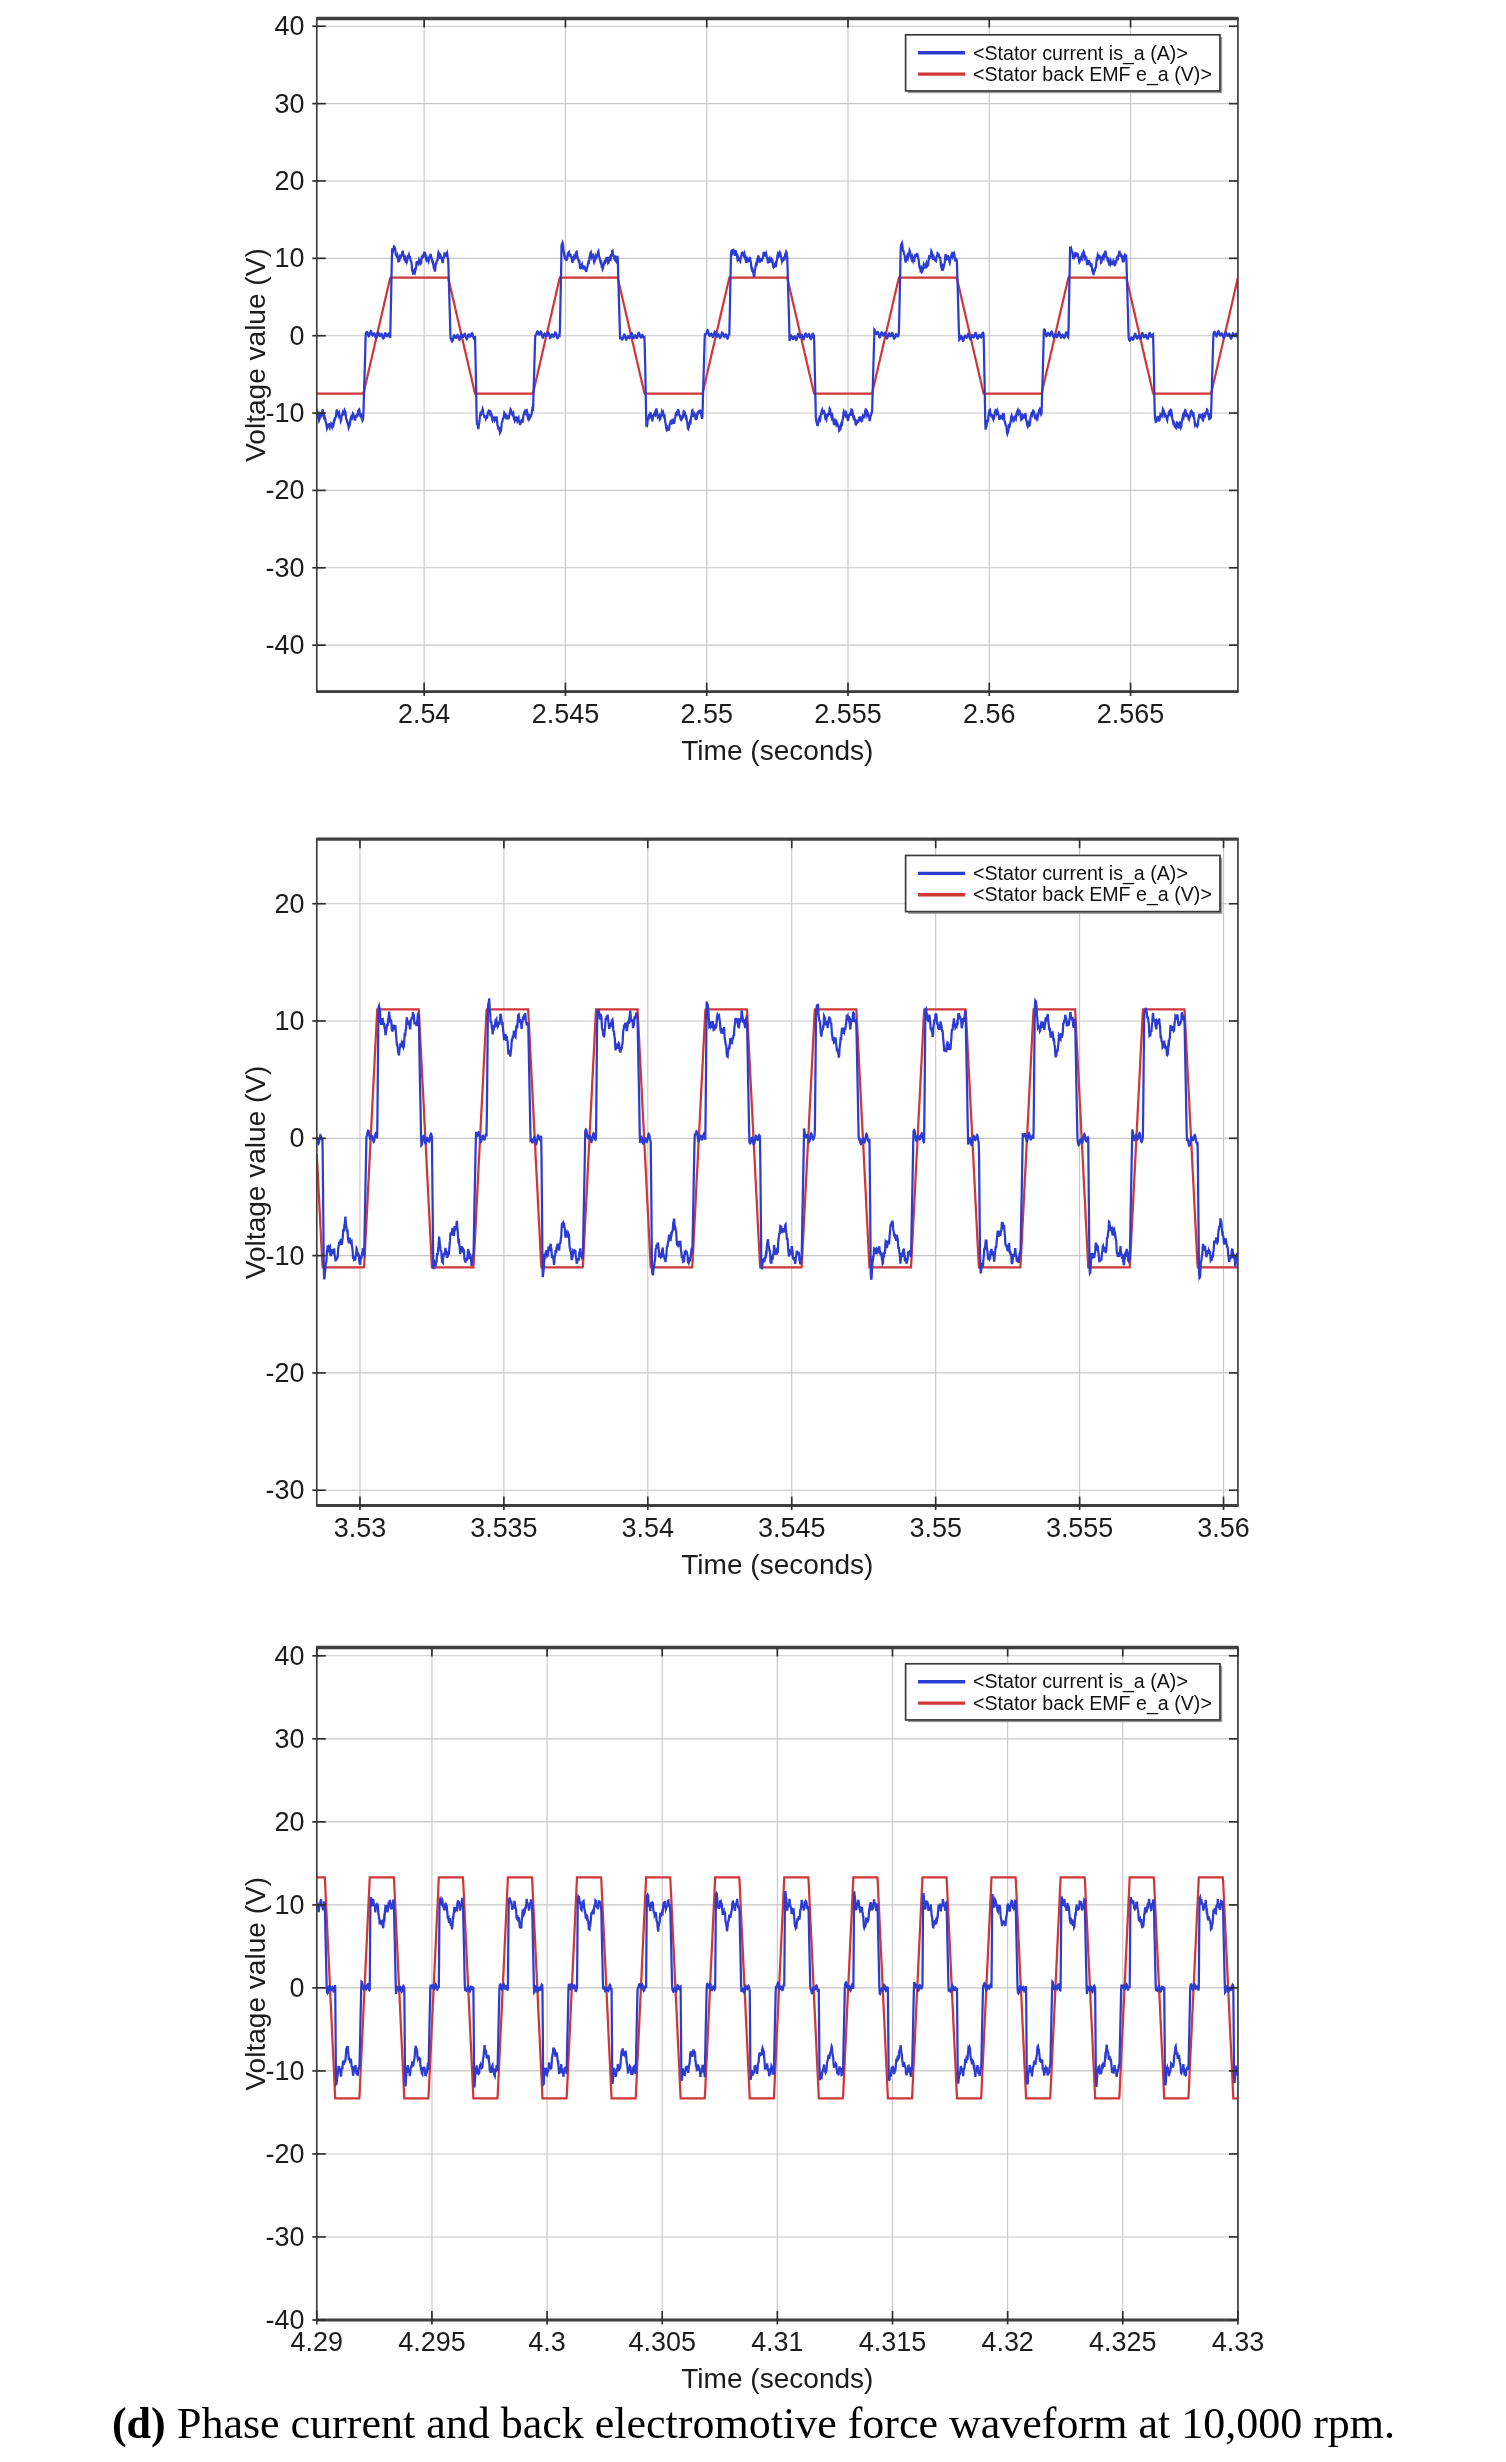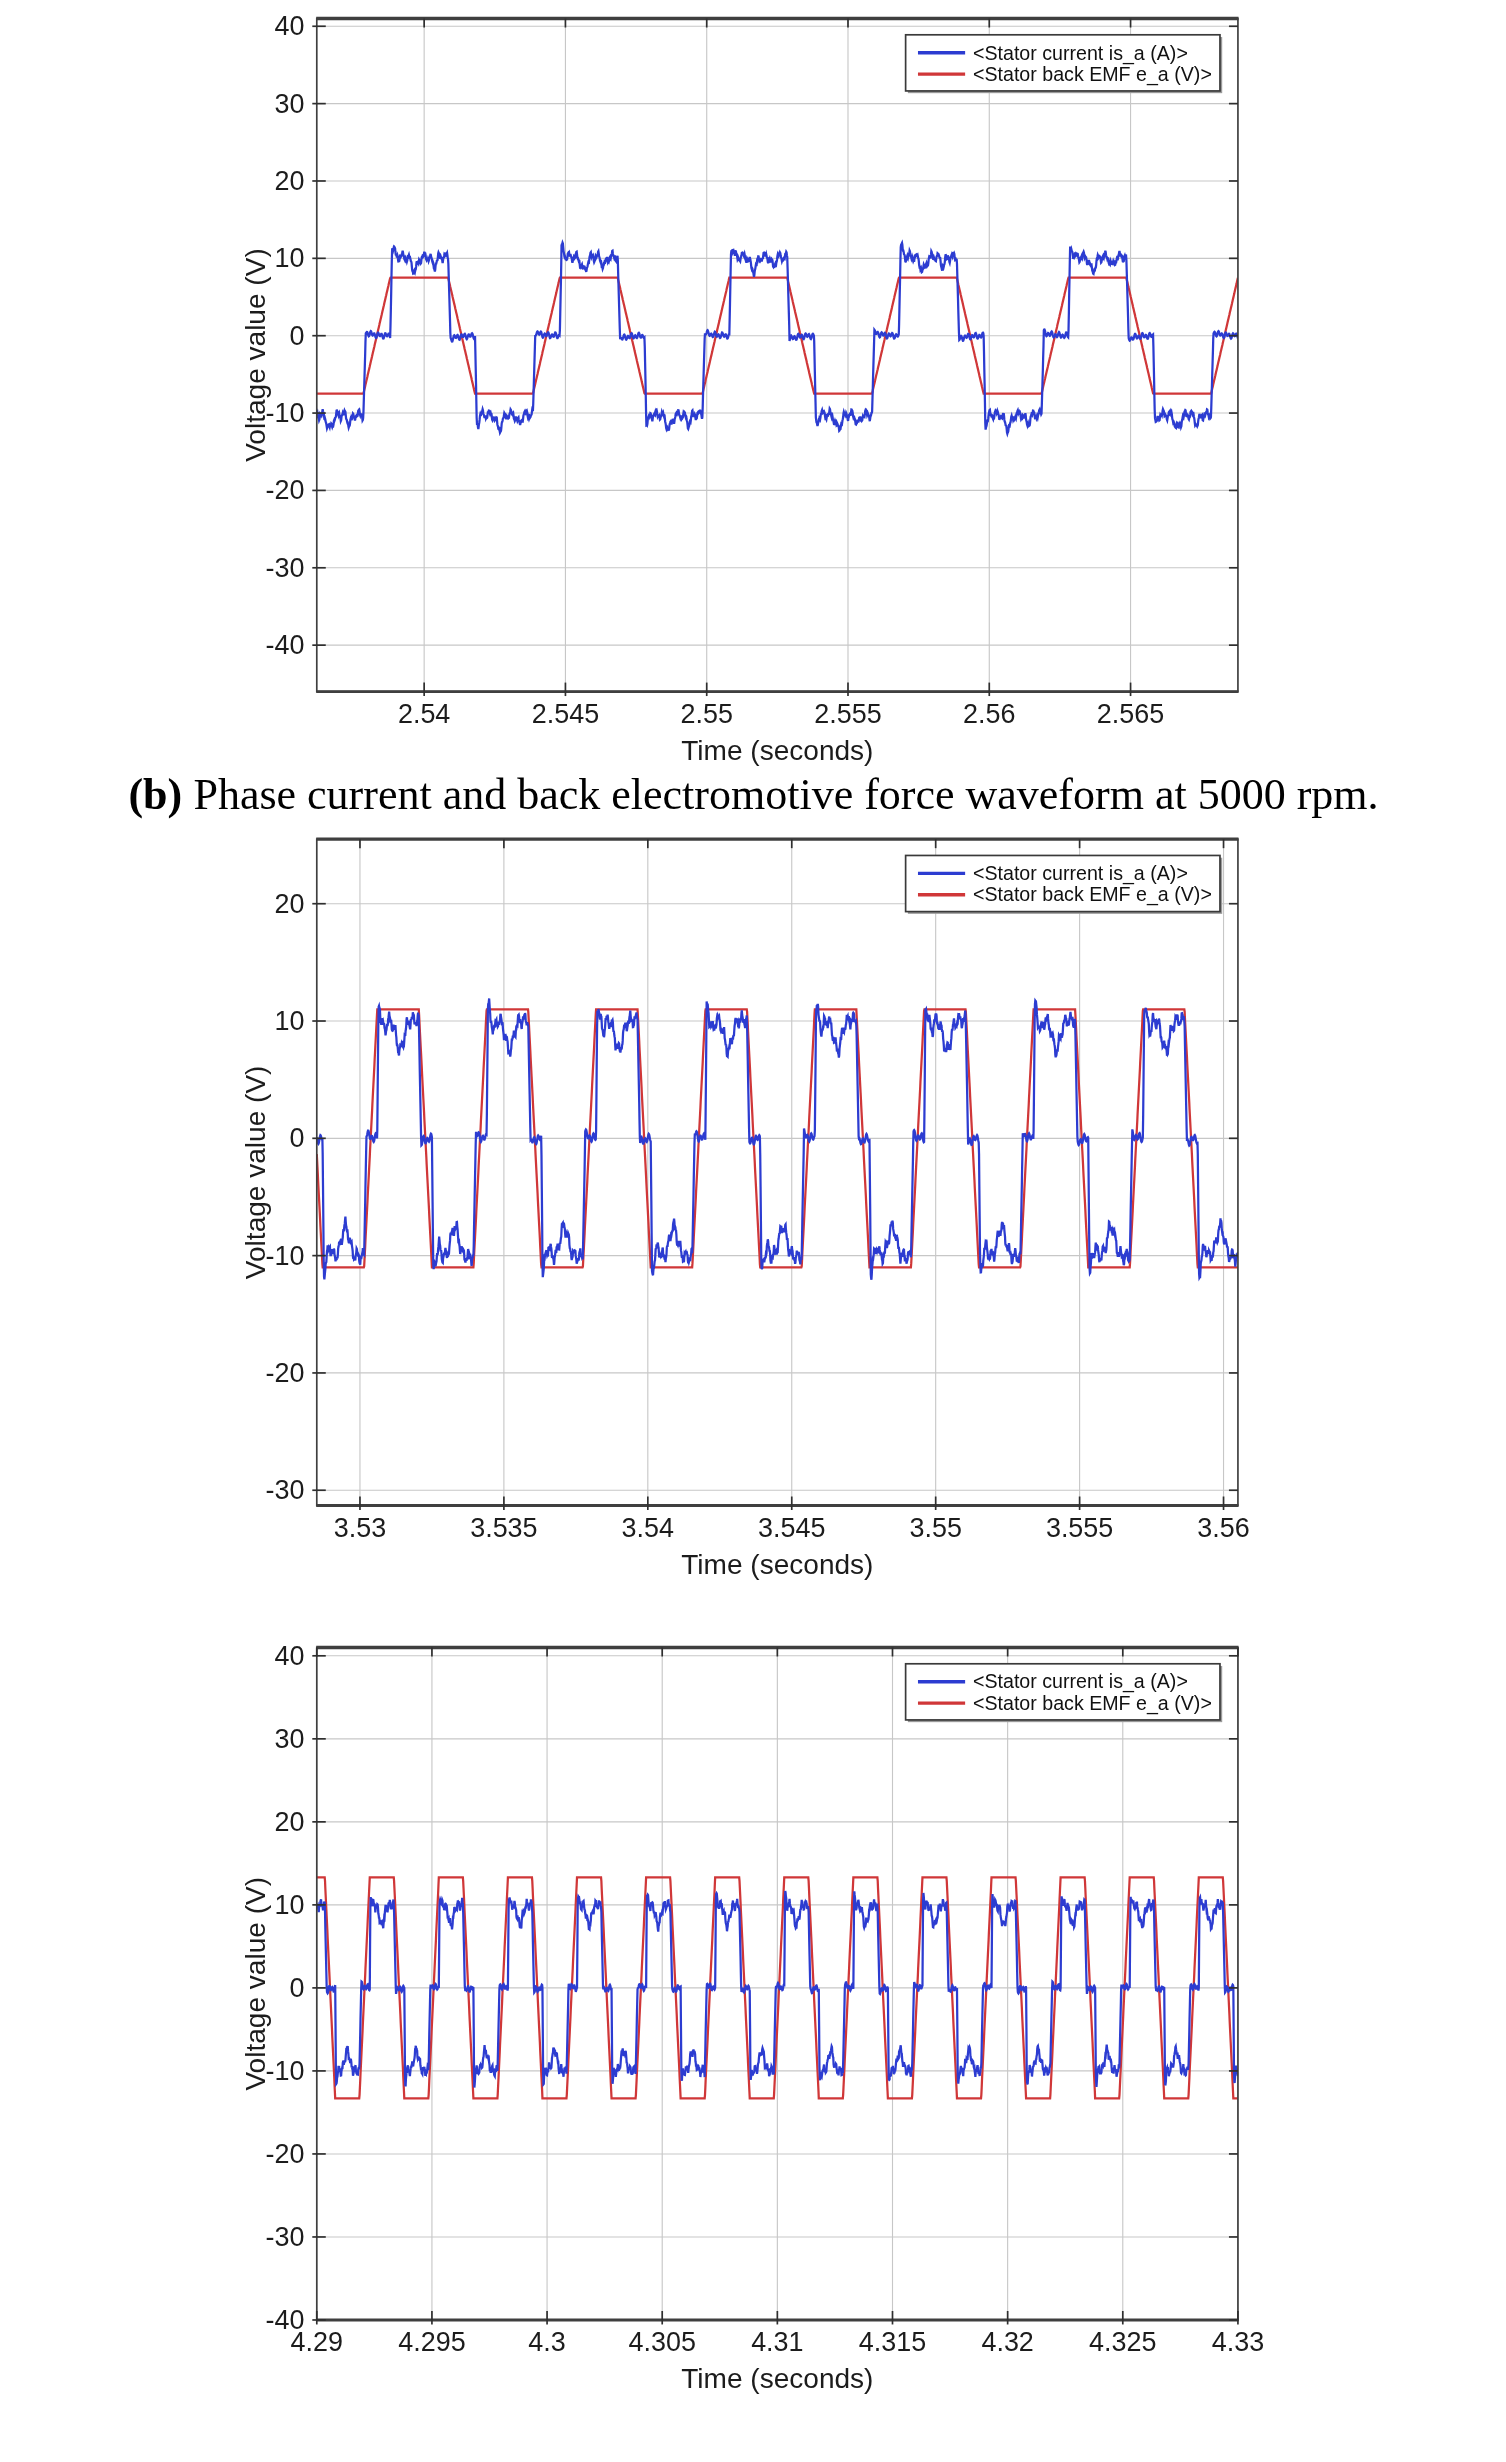--- a/index.html
+++ b/index.html
@@ -332,17 +332,17 @@
           <rect x="1617" y="2968" width="560" height="100" fill="#9a9a9a"></rect>
           <rect x="1613" y="2964" width="560" height="100" fill="#ffffff" stroke="#3a3a3a" stroke-width="3"></rect>
           <line x1="1635" y1="2996" x2="1719" y2="2996" stroke="#2c3cd1" stroke-width="6"></line>
           <text x="1733" y="3008" fill="#111111" font-family="&quot;Liberation Sans&quot;, sans-serif" font-size="35">&lt;Stator current is_a (A)&gt;</text>
           <line x1="1635" y1="3034" x2="1719" y2="3034" stroke="#d03738" stroke-width="6"></line>
           <text x="1733" y="3046" fill="#111111" font-family="&quot;Liberation Sans&quot;, sans-serif" font-size="35">&lt;Stator back EMF e_a (V)&gt;</text>
         </g>
       </g>
     </svg>
 
-  <div class="caption" style="top:768px">
-    <span class="cap-prefix">(b)</span><span class="cap-text">Phase current and back electromotive force waveform at 5000 rpm.</span>
+  <div class="caption" style="top:2397px">
+    <span class="cap-prefix">(d)</span><span class="cap-text">Phase current and back electromotive force waveform at 10,000 rpm.</span>
   </div>
 </div>
 
 
 </body></html>

